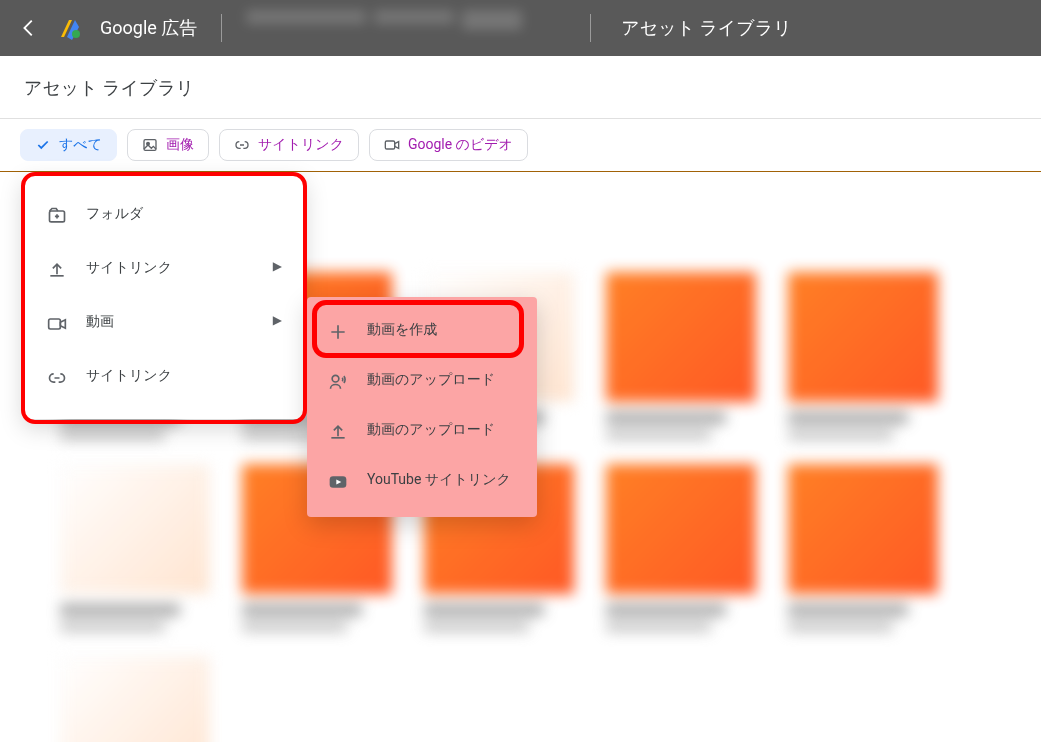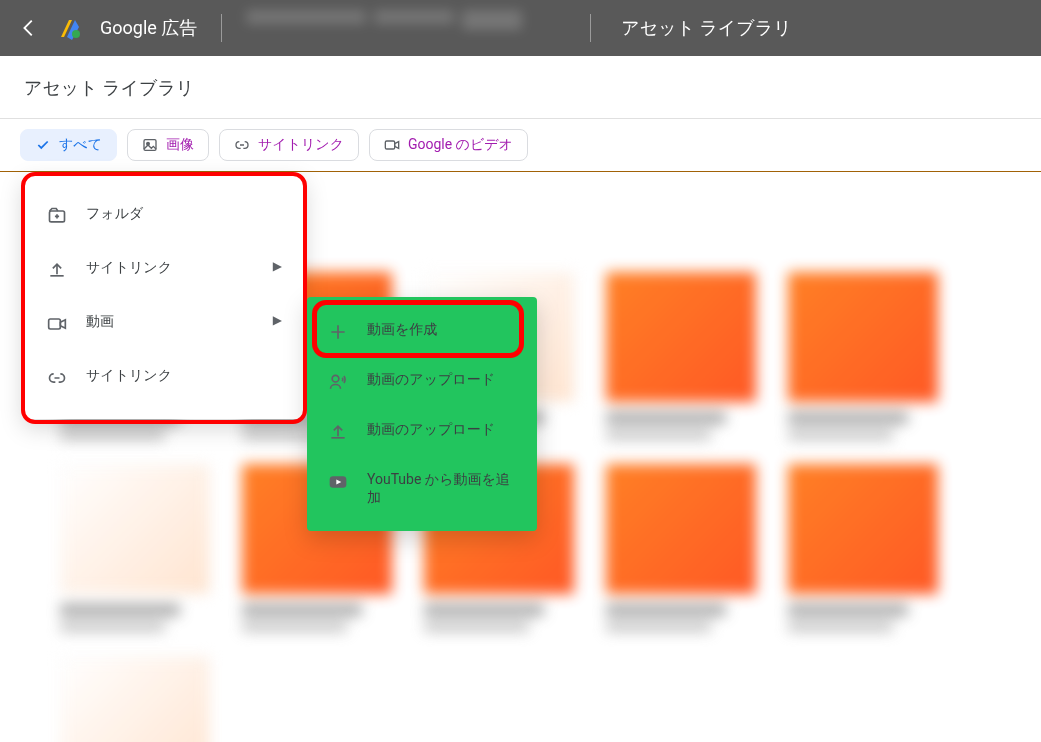--- a/index.html
+++ b/index.html
@@ -173,21 +173,21 @@
   }
   .menu-item .label { flex: 1; }
   .menu-item .chev { color: #5f6368; font-size: 12px; }
 
   
   .menu2 {
     position: absolute;
     top: 297px;
     left: 307px;
     width: 230px;
-    background: #22c55e;
+    background: #fca5a5;
     border-radius: 4px;
     box-shadow: 0 8px 24px rgba(0,0,0,0.18);
     padding: 10px 0;
     z-index: 20;
   }
   .menu2-outline {
     position: absolute;
     top: 300px;
     left: 312px;
     width: 212px;
@@ -396,16 +396,16 @@
     </span>
     <span class="label">動画のアップロード</span>
   </div>
   <div class="menu-item">
     <span class="icon">
       <svg width="20" height="20" viewBox="0 0 24 24" fill="#5f6368">
           <rect x="2" y="5" width="20" height="14" rx="4"></rect>
           <polygon points="10,9 10,15 16,12" fill="#fff"></polygon>
         </svg>
     </span>
-    <span class="label">YouTube から動画を追加</span>
+    <span class="label">YouTube サイトリンク</span>
   </div>
 </div>
 <div class="menu2-outline"></div>
 
 </body></html>

